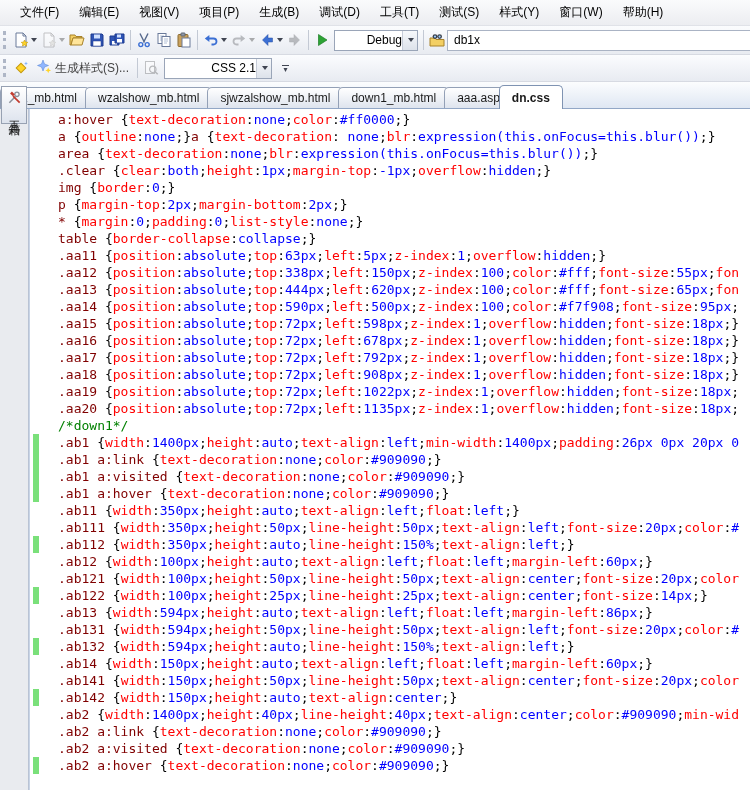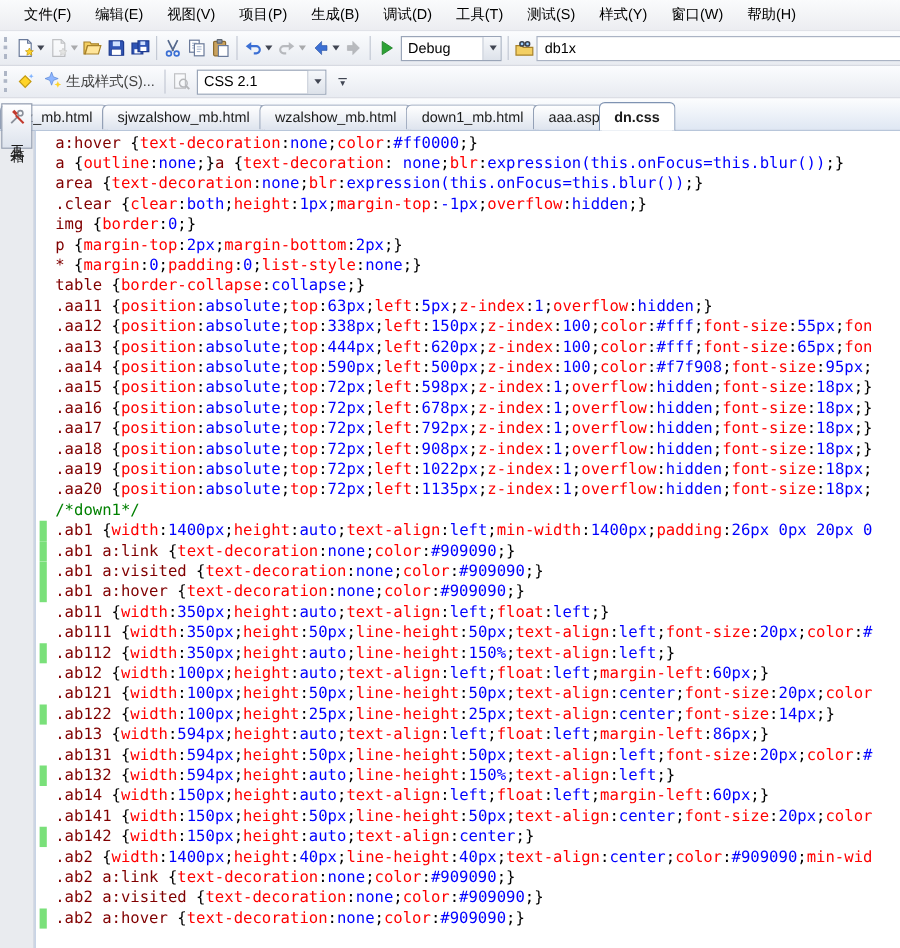--- a/index.html
+++ b/index.html
@@ -19,21 +19,21 @@
   .toolbar2 { height: 27px; flex: 0 0 27px; }
   .grip { width: 4px; height: 18px; margin: 0 4px 0 3px; border-left: 3px dotted #aeb6c6; }
   .tbtn { height: 23px; display: flex; align-items: center; justify-content: center; padding: 0 2px; border-radius: 2px; }
   .tbtn svg { display: block; }
   .dis { opacity: .42; filter: grayscale(.95); }
   .dd { width: 0; height: 0; border-left: 3px solid transparent; border-right: 3px solid transparent;
         border-top: 4px solid #404552; margin-left: 2px; }
   .tsep { width: 1px; height: 20px; background: #c3c9d4; margin: 0 3px; flex: 0 0 1px; }
 
   .combo { height: 21px; background: #fff; border: 1px solid #9aa5b8; display: flex; align-items: center;
-           justify-content: space-between; font-size: 12px; }
+           justify-content: flex-end; font-size: 12px; }
   .combo .val { padding-left: 5px; white-space: nowrap; overflow: hidden; }
   .combo .arrowbox { width: 15px; align-self: stretch; display: flex; align-items: center; justify-content: center;
                      border-left: 1px solid #c6ccd8; background: linear-gradient(#f6f8fb, #dde2ea); }
   .combo-debug { width: 84px; margin: 0 2px; }
   .combo-platform { width: 196px; margin: 0 2px; }
   .combo-css { width: 108px; margin: 12px 3px; }
   .find-box { height: 21px; background: #fff; border: 1px solid #aab3c4; flex: 1; min-width: 80px;
               margin-right: -6px; padding-left: 6px; display: flex; align-items: center; }
   .label-btn { display: flex; align-items: center; gap: 3px; padding: 0 5px; height: 37px; color: #444; }
   .overflow-btn { display: flex; flex-direction: column; align-items: center; margin-left: 4px; color: #404552;
@@ -52,21 +52,21 @@
   
   .main { flex: 1; display: flex; min-height: 0; border-top: 1px solid #92a7c6; background: #fff; }
   .leftstrip { width: 29px; flex: 0 0 29px; background: #e9ebef; border-right: 1px solid #b9c3d4; }
   .toolbox-tab { position: absolute; left: 1px; top: 86px; width: 26px; padding: 3px 0 6px 0; z-index: 12;
                  border: 1px solid #97a1b2; background: linear-gradient(#ffffff, #dde3ed);
                  display: flex; flex-direction: column; align-items: center; gap: 3px; }
   .toolbox-label { writing-mode: vertical-rl; text-orientation: upright; font-size: 12px; color: #1a1a1a; letter-spacing: 2px; }
 
   .editor { flex: 1; min-width: 0; background: #fff; border-left: 1px solid #c8d4e6; padding-top: 2px;
             font-family: "DejaVu Sans Mono", monospace; font-size: 13px; overflow: hidden; }
-  .line { position: relative; height: 17px; line-height: 17px; white-space: pre; padding-left: 16px; overflow: hidden; }
+  .line { position: relative; height: 17px; line-height: 17px; white-space: pre; padding-left: 28px; overflow: hidden; }
   .line.changed::before { content: ""; position: absolute; left: 3px; top: -4px; bottom: 0; width: 6px;
                           background: var(--c-bar, #7ae07a); }
   .tk-sel { color: var(--c-sel, #800000); }
   .tk-prop { color: var(--c-prop, #ff0000); }
   .tk-val { color: var(--c-val, #0000ff); }
   .tk-pun { color: var(--c-pun, #000000); }
   .tk-com { color: var(--c-com, #008000); }
 </style>
 </head>
 <body>
@@ -250,22 +250,22 @@
         </span>
     </span>
 
     <span class="overflow-btn">
       <span class="bar"></span>▾
     </span>
   </div>
 
   <div class="tabstrip">
       <div class="tab">wz_mb.html</div>
+      <div class="tab">wzalshow_mb.html</div>
       <div class="tab">sjwzalshow_mb.html</div>
-      <div class="tab">wzalshow_mb.html</div>
       <div class="tab">down1_mb.html</div>
       <div class="tab">aaa.asp</div>
       <div class="tab active">dn.css</div>
     </div>
 
   <div class="toolbox-tab">
     <span>
       <svg viewBox="0 0 16 16" width="15" height="15">
           <path d="M2.5 13.5L9 7" stroke="#8a8f99" stroke-width="1.6"></path>
           <circle cx="10.6" cy="4.6" r="2.3" fill="none" stroke="#8a8f99" stroke-width="1.4"></circle>

